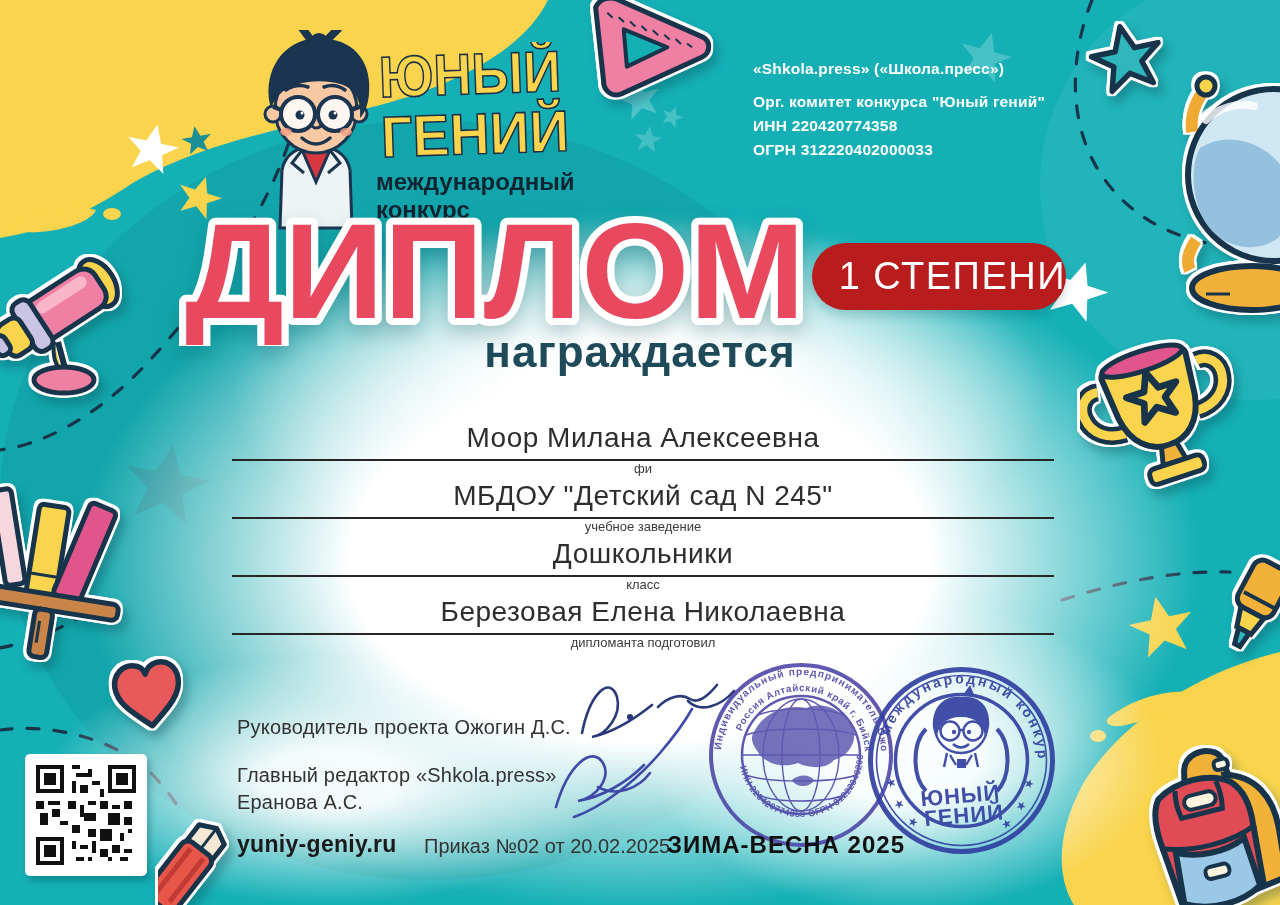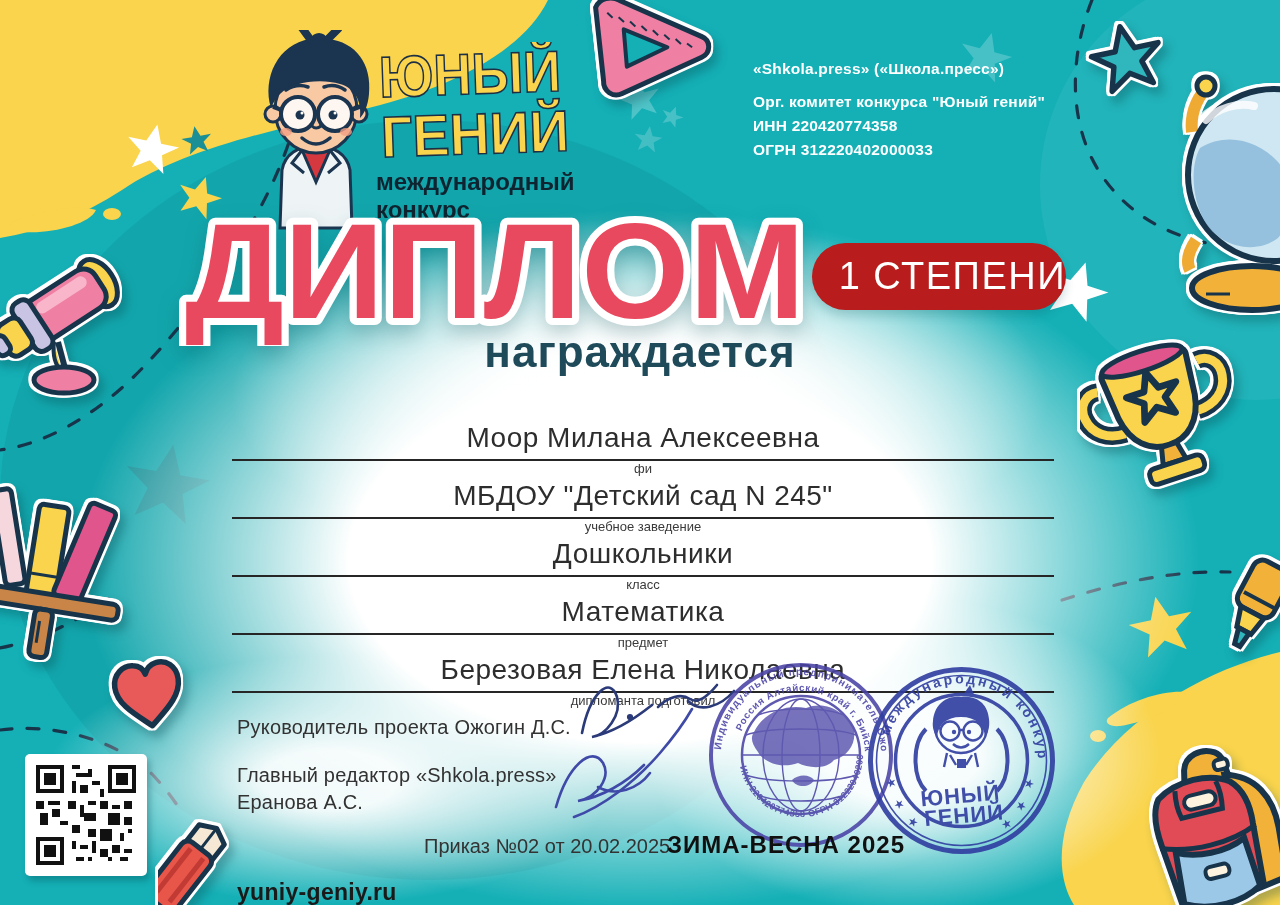--- a/index.html
+++ b/index.html
@@ -29,21 +29,21 @@
     justify-content:flex-end;letter-spacing:1.5px;box-shadow:0 6px 10px rgba(10,70,80,.18);}
   .awarded{left:0;width:1280px;top:327px;text-align:center;font-size:44px;font-weight:bold;
     color:#1e4a5a;letter-spacing:1px;}
   
   .fields{left:232px;top:417px;width:822px;text-align:center;}
   .field .value{display:block;font-size:28px;color:#2d2d2d;line-height:42px;height:42px;
     border-bottom:2.5px solid #262626;letter-spacing:.5px;white-space:nowrap;overflow:visible;}
   .field .flabel{display:block;font-size:13px;color:#3a3a3a;line-height:12px;height:12px;padding-top:2px;}
   
   .signline{color:#323232;font-size:20px;letter-spacing:.2px;}
-  .site{left:237px;top:831px;font-size:23px;font-weight:bold;color:#1a1a1a;letter-spacing:.3px;margin-top:48px;}
+  .site{left:237px;top:831px;font-size:23px;font-weight:bold;color:#1a1a1a;letter-spacing:.3px;}
   .order{left:424px;top:835px;font-size:20px;color:#333;text-align:right;}
   .season{left:667px;top:831px;font-size:24px;font-weight:bold;color:#101010;letter-spacing:1px;}
   .z10{z-index:10}.z15{z-index:15}.z20{z-index:20}.z25{z-index:25}.z30{z-index:30}.z40{z-index:40}
 </style>
 </head>
 <body>
 
 <div class="canvas">
 
   <svg class="layer" width="1280" height="905" viewBox="0 0 1280 905">
@@ -307,24 +307,20 @@
     </div>
     <div class="field">
       <span class="value">МБДОУ "Детский сад N 245"</span>
       <span class="flabel">учебное заведение</span>
     </div>
     <div class="field">
       <span class="value">Дошкольники</span>
       <span class="flabel">класс</span>
     </div>
     <div class="field">
-      <span class="value">Математика</span>
-      <span class="flabel">предмет</span>
-    </div>
-    <div class="field">
       <span class="value">Березовая Елена Николаевна</span>
       <span class="flabel">дипломанта подготовил</span>
     </div>
   </div>
 
   <svg class="abs z25" style="left:540px;top:655px" width="215" height="185" viewBox="0 0 215 185">
     <g fill="none" stroke="#2b3a78" stroke-width="2.6" stroke-linecap="round">
       <path d="M42,78 C50,38 70,20 77,42 C82,60 66,80 52,82 C70,78 92,66 112,50"></path>
       <path d="M118,52 C128,42 141,38 150,44 C158,49 167,42 177,30"></path>
       <path d="M148,46 C160,58 180,52 194,36"></path>

